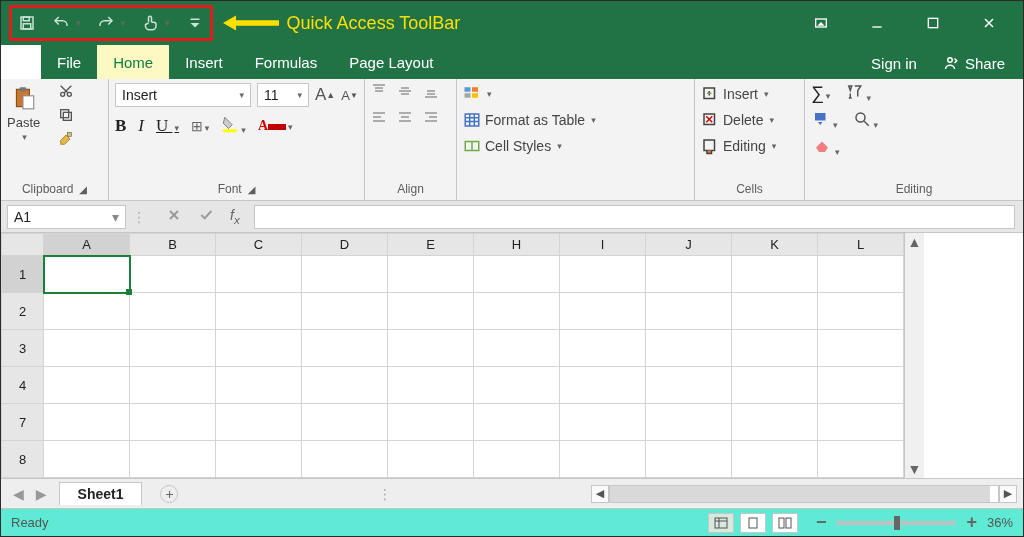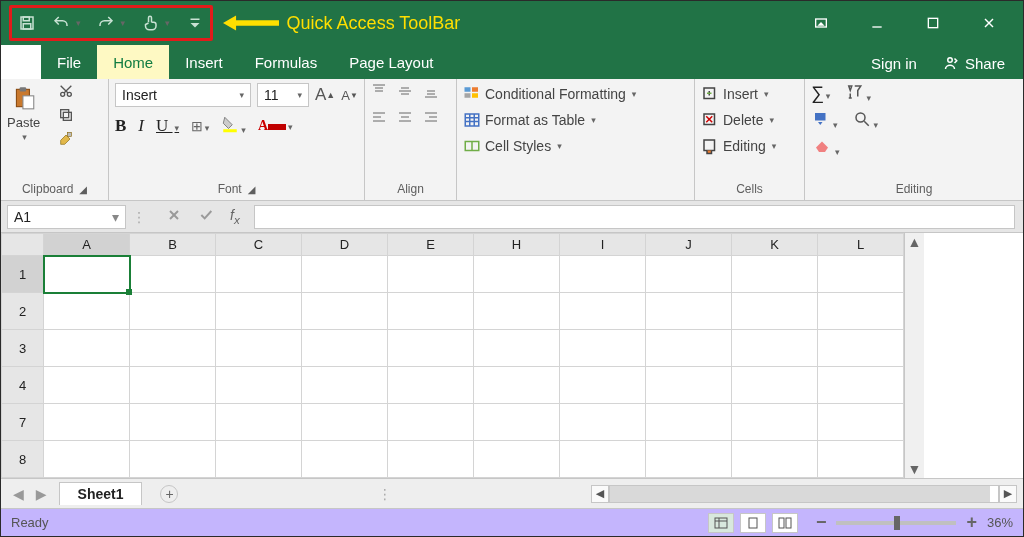--- a/index.html
+++ b/index.html
@@ -86,21 +86,21 @@
   .sheetbar{height:30px;background:#eee;border-top:1px solid var(--border);display:flex;align-items:center;}
   .sheetnav{display:flex;gap:12px;padding:0 12px;color:#999;}
   .sheettab{background:#fff;border:1px solid var(--border);border-bottom:none;padding:3px 18px;font-weight:bold;font-size:14px;position:relative;}
   .addsheet{margin-left:18px;color:#666;border:1px solid var(--border);border-radius:50%;width:18px;height:18px;display:flex;align-items:center;justify-content:center;font-size:14px;}
   .hscroll{margin-left:auto;display:flex;align-items:center;gap:0;padding-right:6px;}
   .hscroll .btn{width:18px;height:18px;border:1px solid var(--border);background:#fafafa;display:flex;align-items:center;justify-content:center;color:#555;font-size:11px;}
   .hscroll .track{width:390px;height:18px;border:1px solid var(--border);background:#fff;position:relative;}
   .hscroll .thumb{position:absolute;left:0;top:0;bottom:0;width:380px;background:#d9d9d9;}
 
   
-  .status{height:28px;background:#c4b5fd;border-top:1px solid var(--border);display:flex;align-items:center;padding:0 10px;font-size:13px;color:#555;}
+  .status{height:28px;background:#5eead4;border-top:1px solid var(--border);display:flex;align-items:center;padding:0 10px;font-size:13px;color:#555;}
   .status .views{margin-left:auto;display:flex;gap:6px;align-items:center;}
   .viewbtn{width:26px;height:20px;border:1px solid var(--border);display:flex;align-items:center;justify-content:center;background:#fff;}
   .viewbtn.active{background:#d8e8dd;}
   .zoom{display:flex;align-items:center;gap:10px;margin-left:12px;}
   .zoom .track{width:120px;height:4px;background:#c0c0c0;position:relative;}
   .zoom .thumb{position:absolute;left:58px;top:-5px;width:6px;height:14px;background:#666;}
 </style>
 </head>
 <body>
 
@@ -325,21 +325,20 @@
 
     <div class="group" style="width:238px">
       <div class="body" style="flex-direction:column;gap:4px;">
         <div class="stylesrow">
             <svg viewBox="0 0 24 24">
               <rect x="2" y="3" width="8" height="6" fill="#5b9bd5"></rect>
               <rect x="12" y="3" width="8" height="6" fill="#ed7d31"></rect>
               <rect x="2" y="11" width="8" height="6" fill="#a5a5a5"></rect>
               <rect x="12" y="11" width="8" height="6" fill="#ffc000"></rect>
             </svg>
-            <span>Conditional Formatting</span>
             <span class="dd">▾</span>
           </div>
         <div class="stylesrow">
             <svg viewBox="0 0 24 24" fill="none" stroke="#4472c4" stroke-width="2">
               <rect x="3" y="4" width="18" height="16"></rect>
               <line x1="3" y1="9" x2="21" y2="9"></line>
               <line x1="3" y1="14" x2="21" y2="14"></line>
               <line x1="9" y1="4" x2="9" y2="20"></line>
               <line x1="15" y1="4" x2="15" y2="20"></line>
             </svg>

